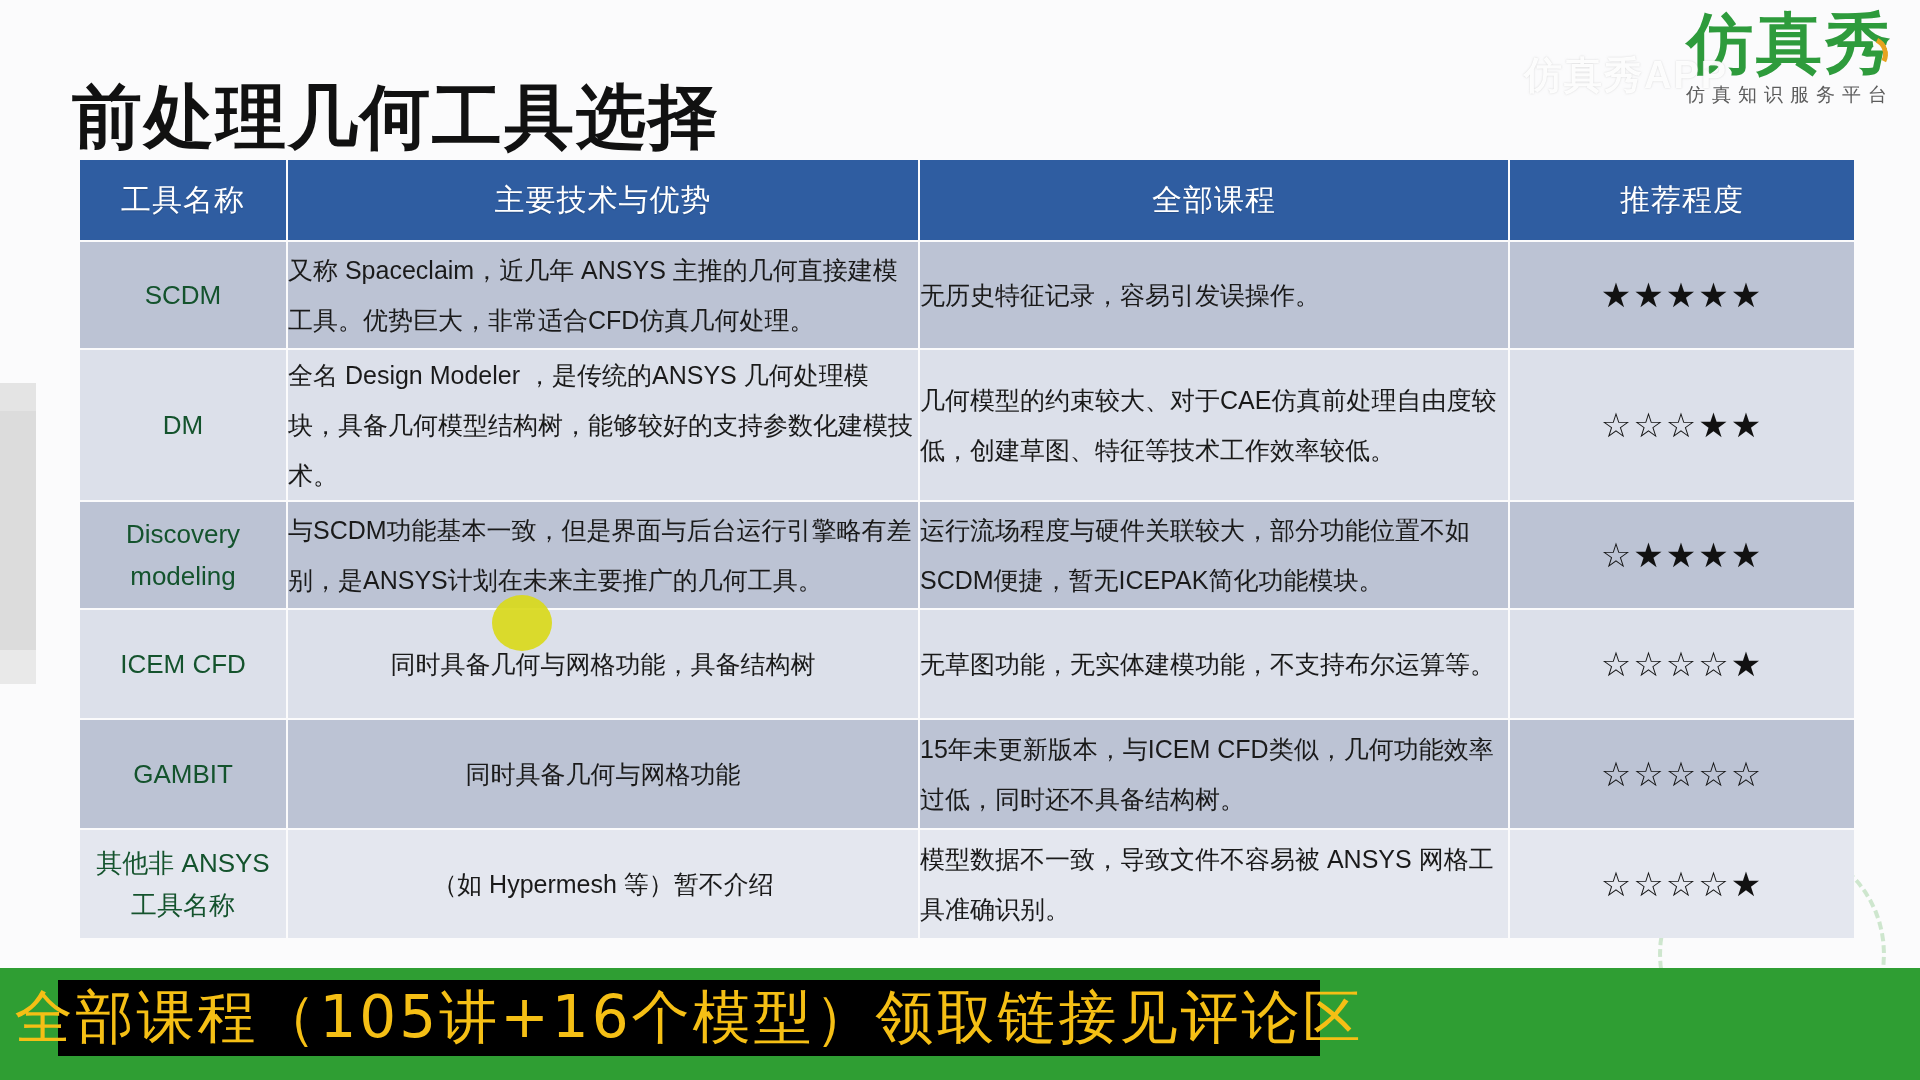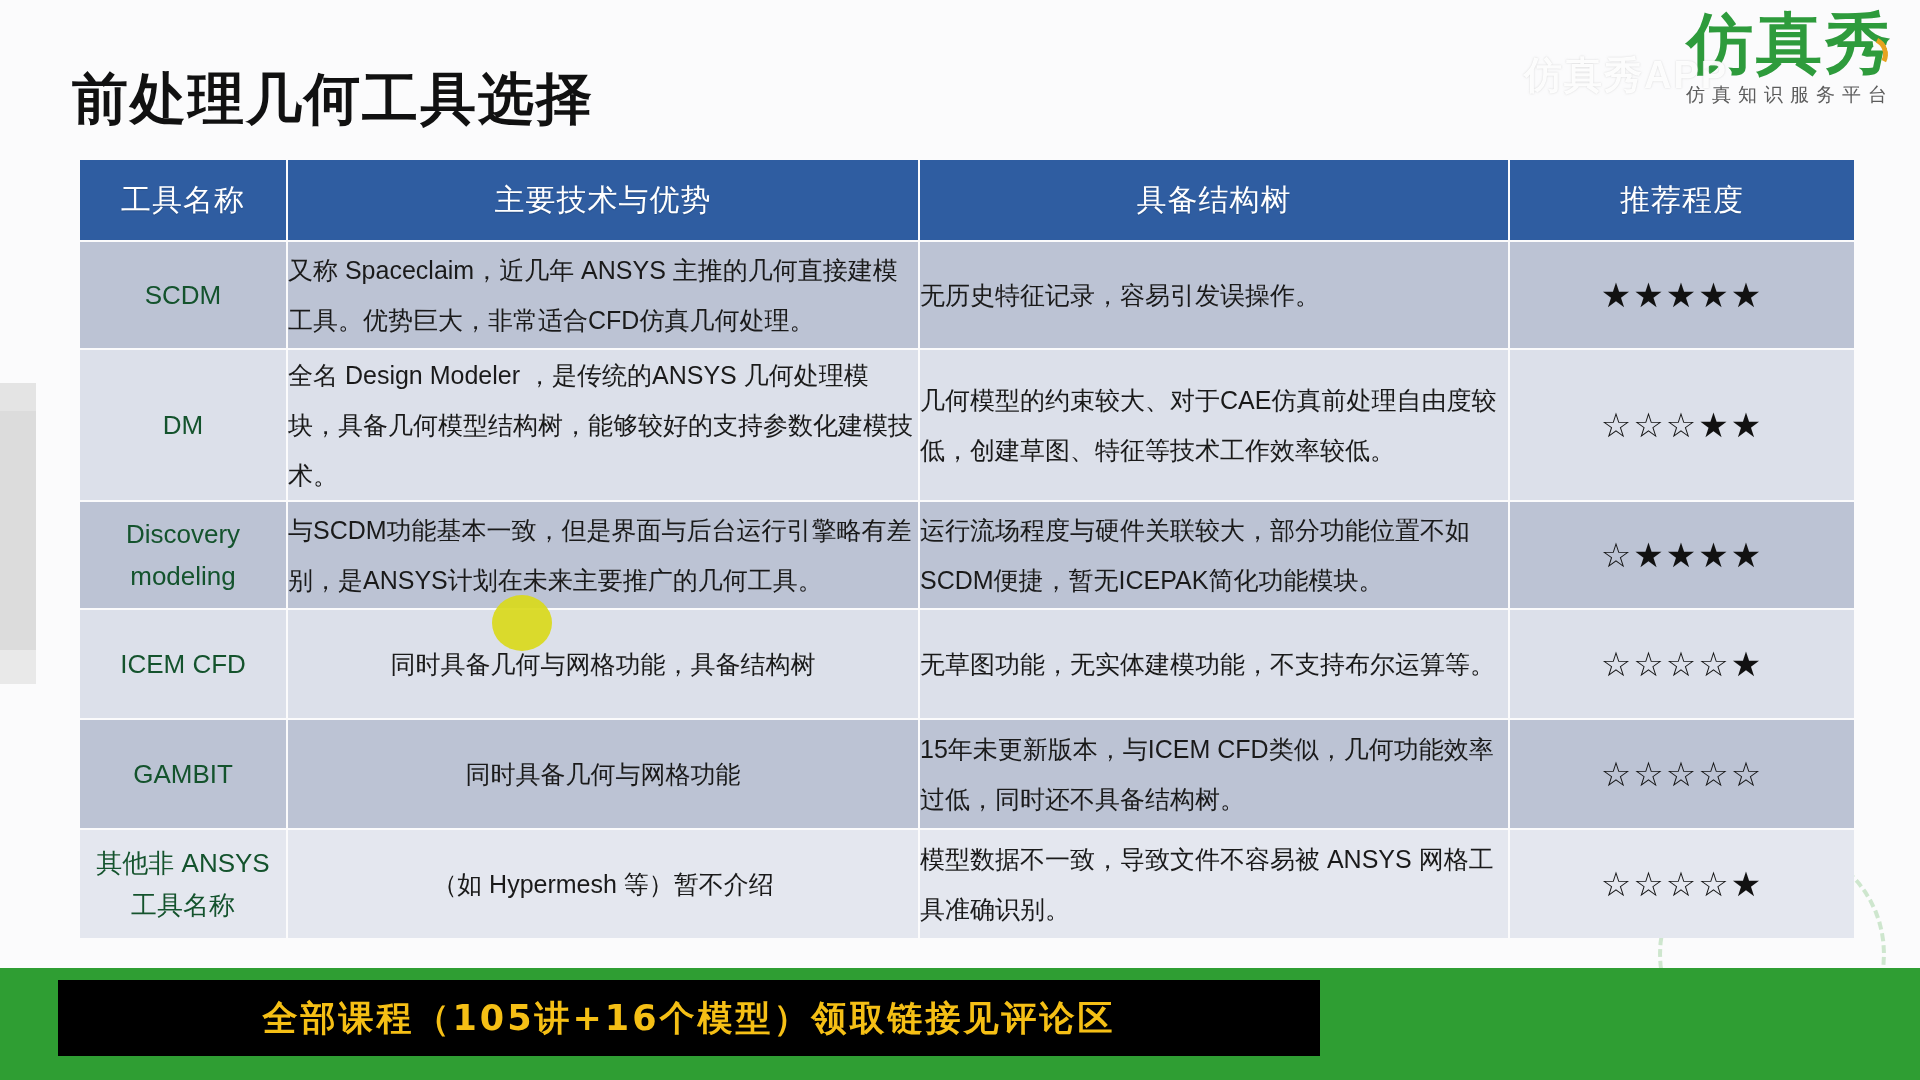--- a/index.html
+++ b/index.html
@@ -47,21 +47,21 @@
     border: 4px dashed #bfe0bf;
     border-radius: 50%;
     opacity: .75;
   }
 
   
   #title {
     position: absolute;
     left: 72px;
     top: 24px;
-    font-size: 56px;
+    font-size: 70px;
     font-weight: bold;
     color: #111111;
     letter-spacing: 2px;
     white-space: nowrap;
   }
 
   
   #logo-block {
     position: absolute;
     right: 26px;
@@ -202,22 +202,22 @@
     left: 58px;
     top: 12px;
     width: 1262px;
     height: 76px;
     background: #000000;
     display: flex;
     align-items: center;
     justify-content: center;
   }
   #promo-text {
-    font-size: 35px;
-    font-weight: bold;
+    font-size: 58px;
+    font-weight: normal;
     color: #f5bf15;
     letter-spacing: 3px;
     white-space: nowrap;
     font-family: "DejaVu Sans", "Liberation Sans", sans-serif;
   }
 </style>
 </head>
 <body>
 
 <div id="slide">
@@ -243,21 +243,21 @@
     <colgroup>
       <col class="col-tool">
       <col class="col-adv">
       <col class="col-dis">
       <col class="col-rate">
     </colgroup>
     <thead>
       <tr>
         <th>工具名称</th>
         <th>主要技术与优势</th>
-        <th>具备结构树</th>
+        <th>全部课程</th>
         <th>推荐程度</th>
       </tr>
     </thead>
     <tbody>
 
       <tr class="band-dark row-h-tall">
         <td class="cell-tool">SCDM</td>
         <td class="cell-text">又称 Spaceclaim，近几年 ANSYS 主推的几何直接建模工具。优势巨大，非常适合CFD仿真几何处理。</td>
         <td class="cell-text">无历史特征记录，容易引发误操作。</td>
         <td class="cell-rate">★★★★★</td>

